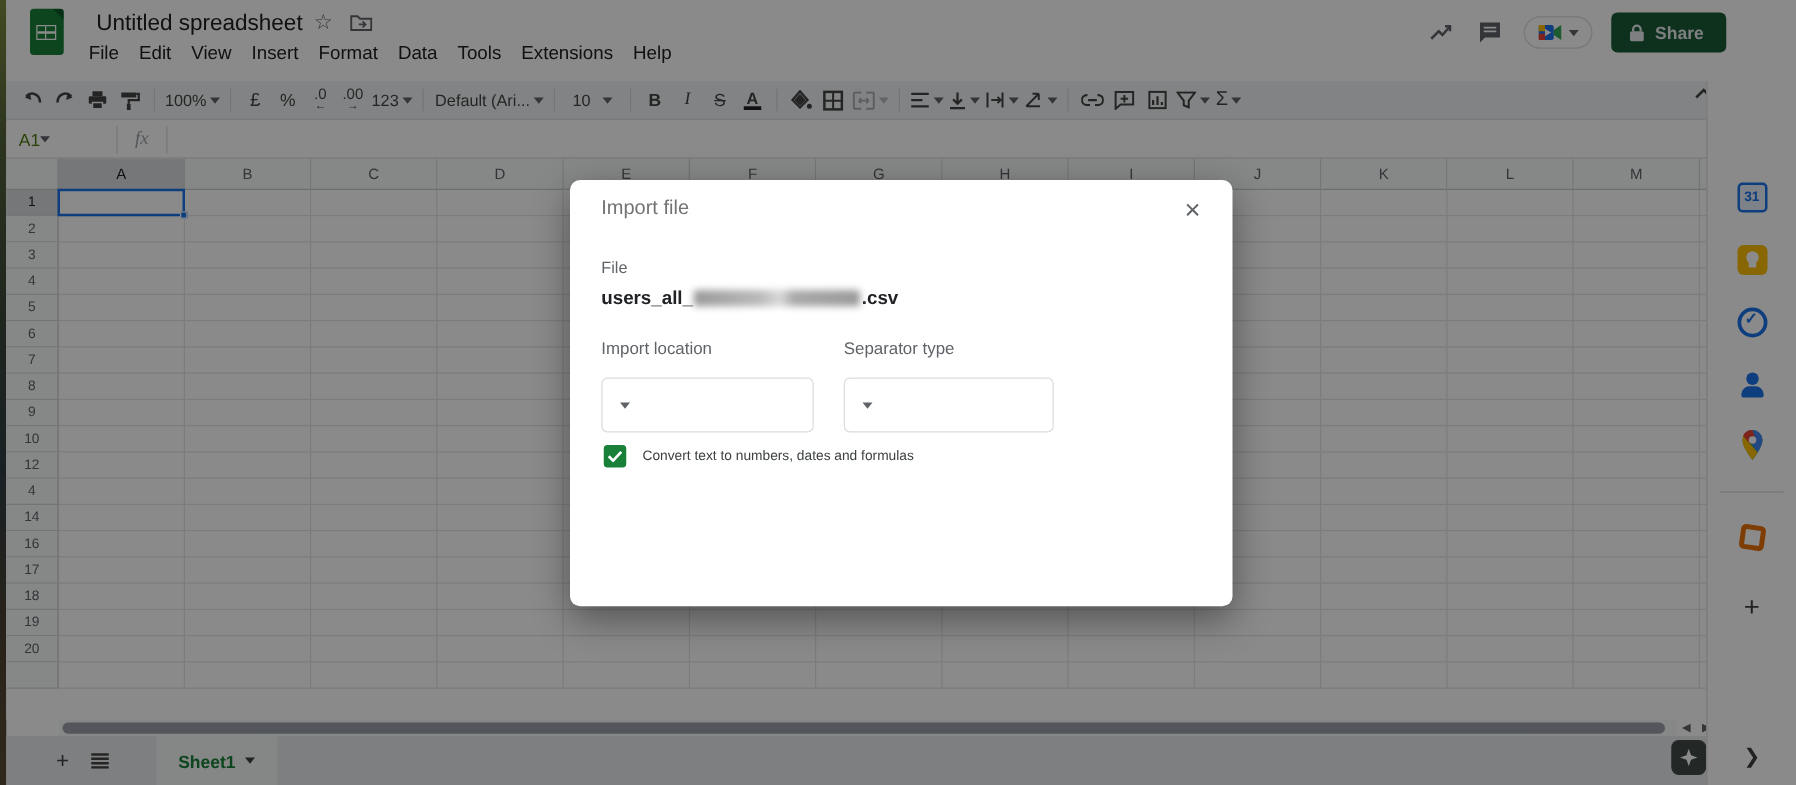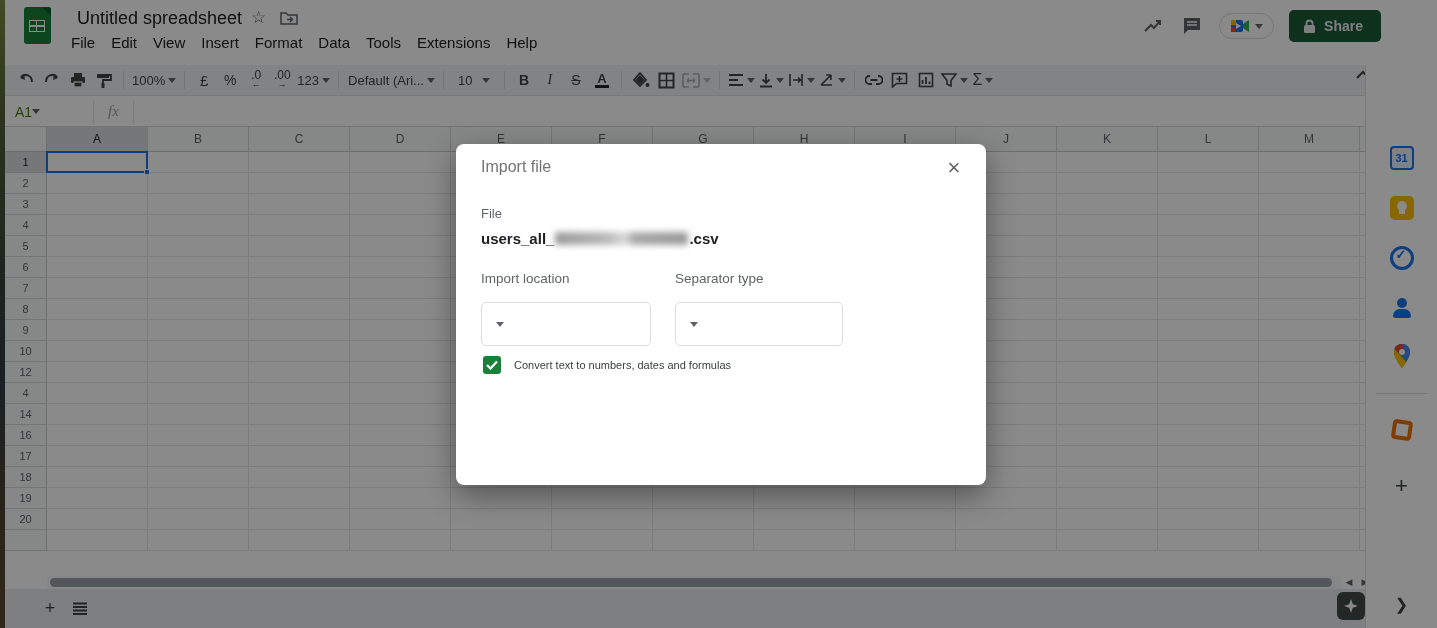--- a/index.html
+++ b/index.html
@@ -728,20 +728,24 @@
     <span>▶</span>
   </div>
 
   <div class="sheet-bar">
     <div class="sb-ico sb-add">+</div>
     <div class="sb-ico">
       <svg class="ico" width="16" height="13" viewBox="0 0 16 13">
           <path d="M1 1.5 h14 M1 5 h14 M1 8.5 h14 M1 12 h14" stroke="#444" stroke-width="2"></path>
         </svg>
     </div>
+    <div class="sheet-tab">
+      <span>Sheet1</span>
+      <span class="caret"></span>
+    </div>
     <div class="explore-btn">
       <svg class="ico" width="16" height="16" viewBox="0 0 16 16">
           <path d="M8 1 L9.8 6.2 L15 8 L9.8 9.8 L8 15 L6.2 9.8 L1 8 L6.2 6.2 Z" fill="#fff"></path>
         </svg>
     </div>
   </div>
 
   <div class="side-panel">
     <div class="sp-ico" style="top:80px;">
       <div class="cal-ico">

